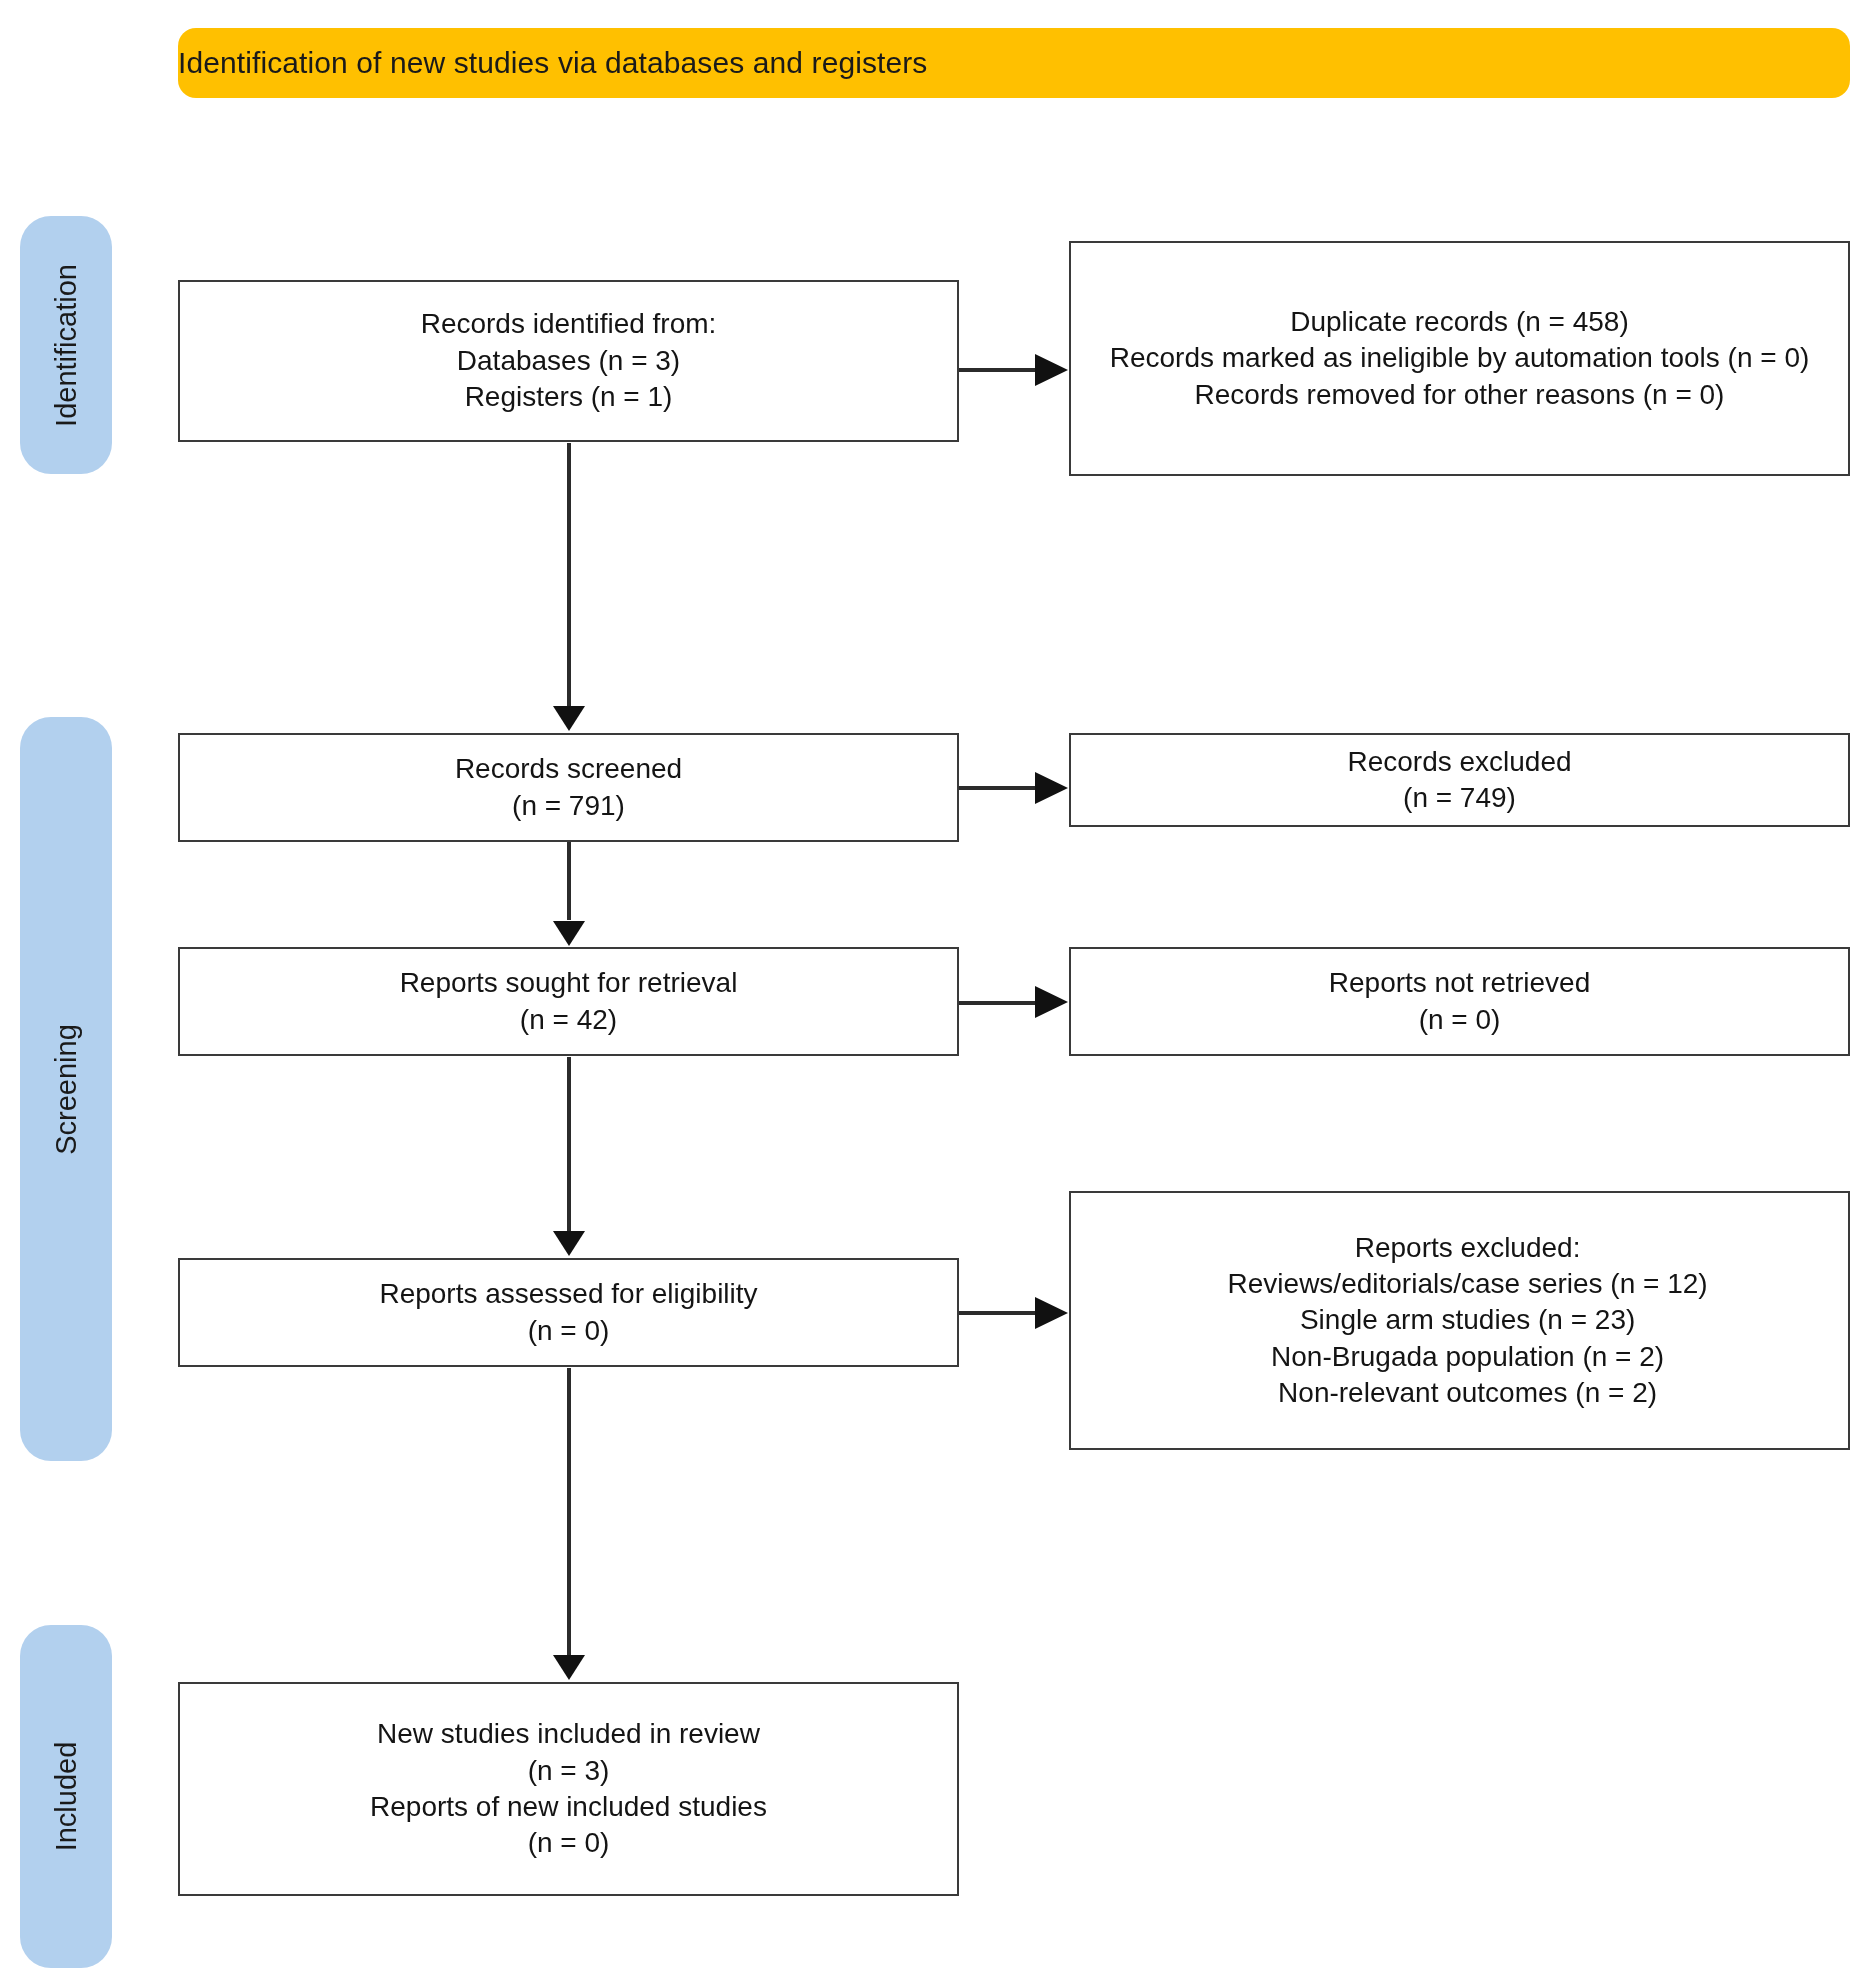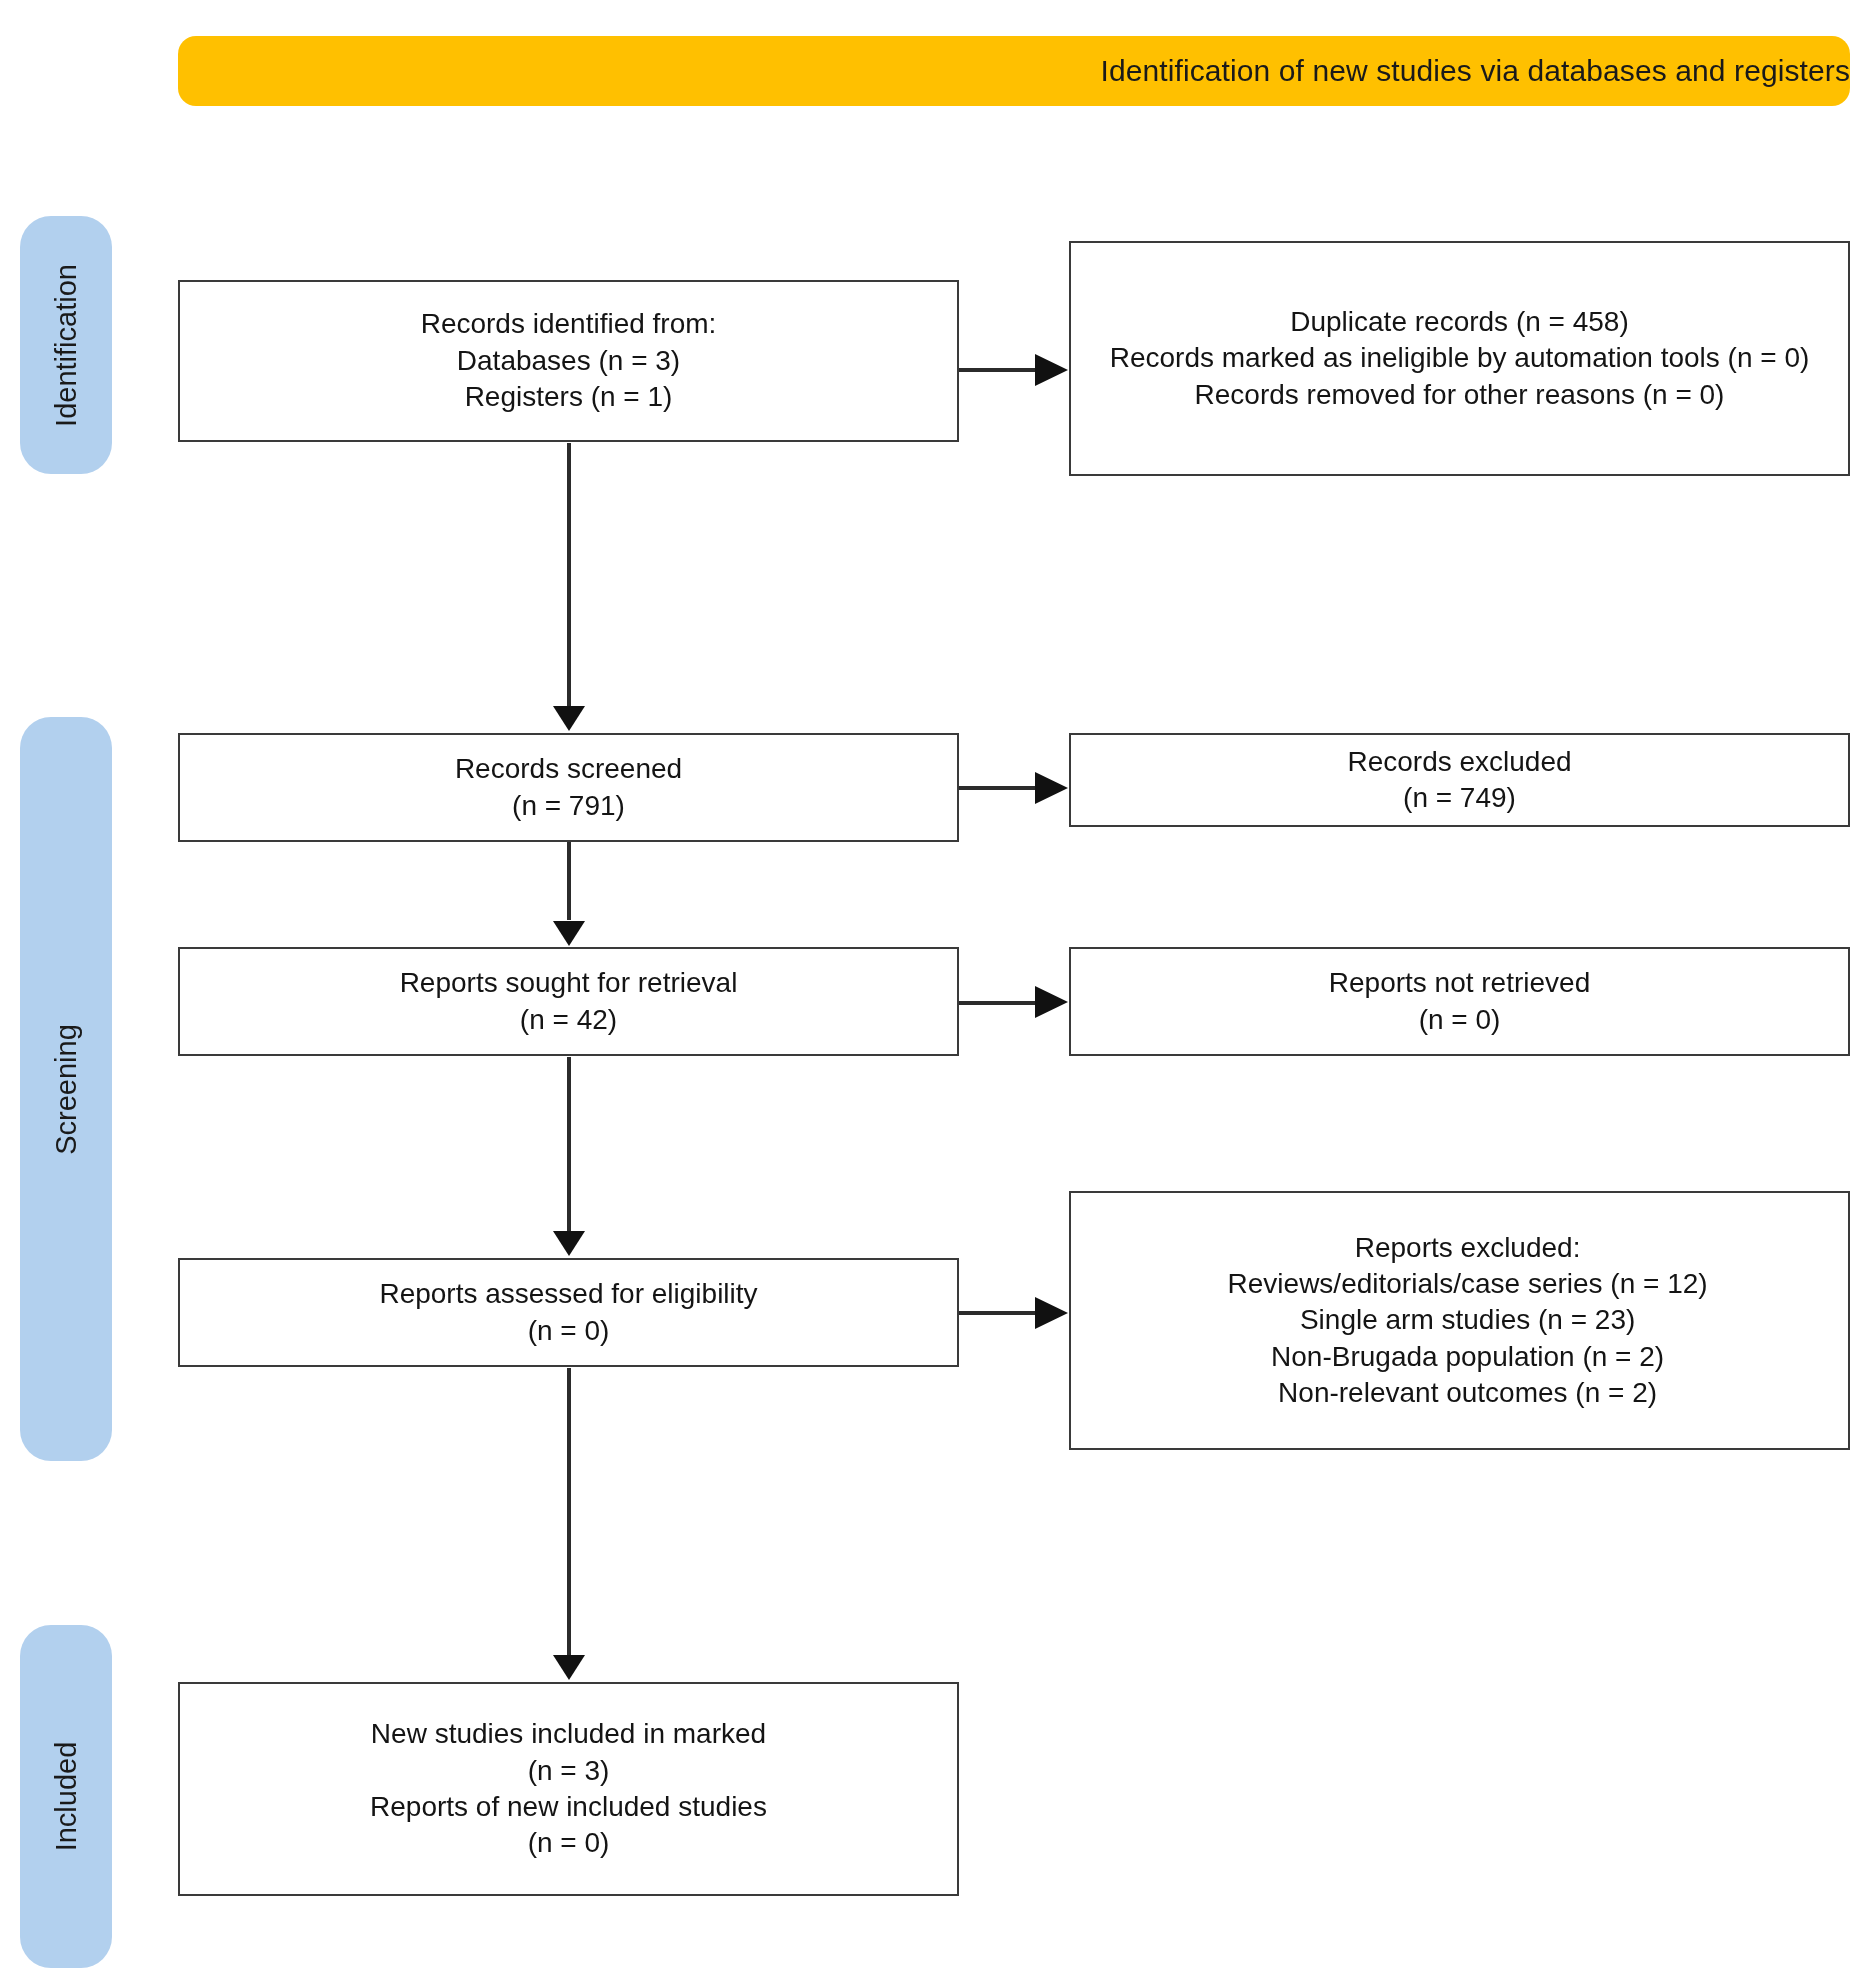--- a/index.html
+++ b/index.html
@@ -13,28 +13,28 @@
     height: 1985px;
     background: #ffffff;
     font-family: "Liberation Sans", sans-serif;
     overflow: hidden;
   }
 
   
   .header-banner {
     position: absolute;
     left: 178px;
-    top: 36px;
+    top: 28px;
     width: 1672px;
     height: 70px;
     background: #FFC000;
     border-radius: 18px;
     display: flex;
     align-items: center;
-    justify-content: flex-end;
+    justify-content: flex-start;
     box-sizing: border-box;
   }
   .header-banner .banner-text {
     font-size: 30px;
     color: #1a1a1a;
     letter-spacing: 0.1px;
     text-align: center;
     white-space: nowrap;
   }
 
@@ -177,21 +177,21 @@
     <div class="line">Reports sought for retrieval</div>
     <div class="line">(n = 42)</div>
   </div>
 
   <div class="flow-box" id="box-assessed">
     <div class="line">Reports assessed for eligibility</div>
     <div class="line">(n = 0)</div>
   </div>
 
   <div class="flow-box" id="box-included">
-    <div class="line">New studies included in marked</div>
+    <div class="line">New studies included in review</div>
     <div class="line">(n = 3)</div>
     <div class="line">Reports of new included studies</div>
     <div class="line">(n = 0)</div>
   </div>
 
   <div class="flow-box wrap" id="box-removed">
     <div class="line">Duplicate records (n = 458)</div>
     <div class="line">Records marked as ineligible by automation tools (n = 0)</div>
     <div class="line">Records removed for other reasons (n = 0)</div>
   </div>

